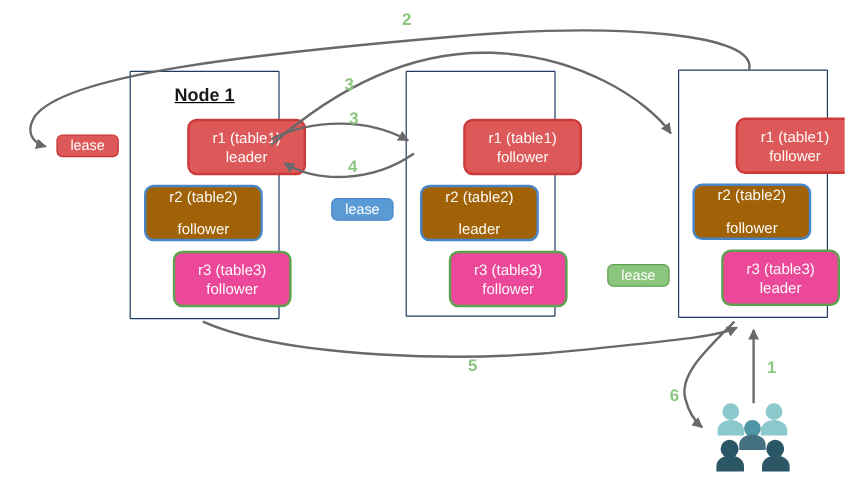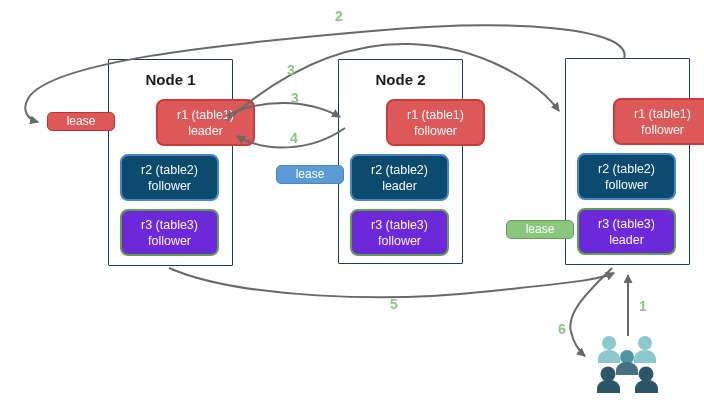--- a/index.html
+++ b/index.html
@@ -3,37 +3,37 @@
 <meta charset="utf-8">
 <style>
   html,body{margin:0;padding:0;background:#fff;}
   .canvas{
     position:relative;width:704px;height:405px;background:#ffffff;overflow:hidden;
     font-family:"Liberation Sans","DejaVu Sans",sans-serif;
   }
   .arrows{position:absolute;left:0;top:0;width:704px;height:405px;z-index:3;pointer-events:none;}
   .node{
     position:absolute;width:125px;height:207px;background:#ffffff;
-    border:1.5px solid #1f3a63;border-radius:1px;box-sizing:border-box;z-index:2;
+    border:1.5px solid #1f3a63;border-radius:1px;box-sizing:border-box;z-index:2;text-decoration:underline;
   }
   .node-title{
     margin-top:11px;text-align:center;font-weight:bold;font-size:15px;color:#1a1a1a;
   }
   .replica{
     position:absolute;left:11px;width:99px;height:47px;border-radius:8px;
     box-sizing:border-box;border:2px solid;display:flex;flex-direction:column;
     align-items:center;justify-content:center;color:rgba(255,255,255,0.96);
     font-size:12.5px;line-height:1.28;text-align:center;
   }
   .replica.red{background:#dd5858;border-color:#cb3b3b;}
-  .replica.blue{background:#0c4a6e;border-color:#4886c6;}
-  .replica.green{background:#6d28d9;border-color:#5da14f;}
+  .replica.blue{background:#a16207;border-color:#4886c6;justify-content:space-between;}
+  .replica.green{background:#ec4899;border-color:#5da14f;margin-left:24px;}
   .r-pos-1{top:39px;margin-left:36px;} .r-pos-2{top:94px;} .r-pos-3{top:149px;}
   .lease{
-    position:absolute;z-index:4;width:68px;text-align:center;color:#fff;
+    position:absolute;z-index:4;width:52px;text-align:center;color:#fff;
     font-size:12px;line-height:17px;border-radius:5px;border:1.5px solid;box-sizing:border-box;
   }
   .lease.red{left:47px;top:112px;background:#dd5858;border-color:#c42f2f;}
   .lease.blue{left:276px;top:165px;background:#5b9bd5;border-color:#4886c6;}
   .lease.green{left:506px;top:220px;background:#8bc57e;border-color:#5da14f;}
   .step{
     position:absolute;z-index:4;color:#8cc681;font-weight:bold;font-size:14px;
     transform:translate(-50%,-50%);
   }
 </style>
@@ -52,21 +52,20 @@
       <div>r2 (table2)</div>
       <div>follower</div>
     </div>
     <div class="replica green r-pos-3">
       <div>r3 (table3)</div>
       <div>follower</div>
     </div>
   </div>
 
   <div class="node" style="left:338px;top:59px;height:205px;">
-    <div class="node-title">Node 2</div>
     <div class="replica red r-pos-1">
       <div>r1 (table1)</div>
       <div>follower</div>
     </div>
     <div class="replica blue r-pos-2">
       <div>r2 (table2)</div>
       <div>leader</div>
     </div>
     <div class="replica green r-pos-3">
       <div>r3 (table3)</div>

